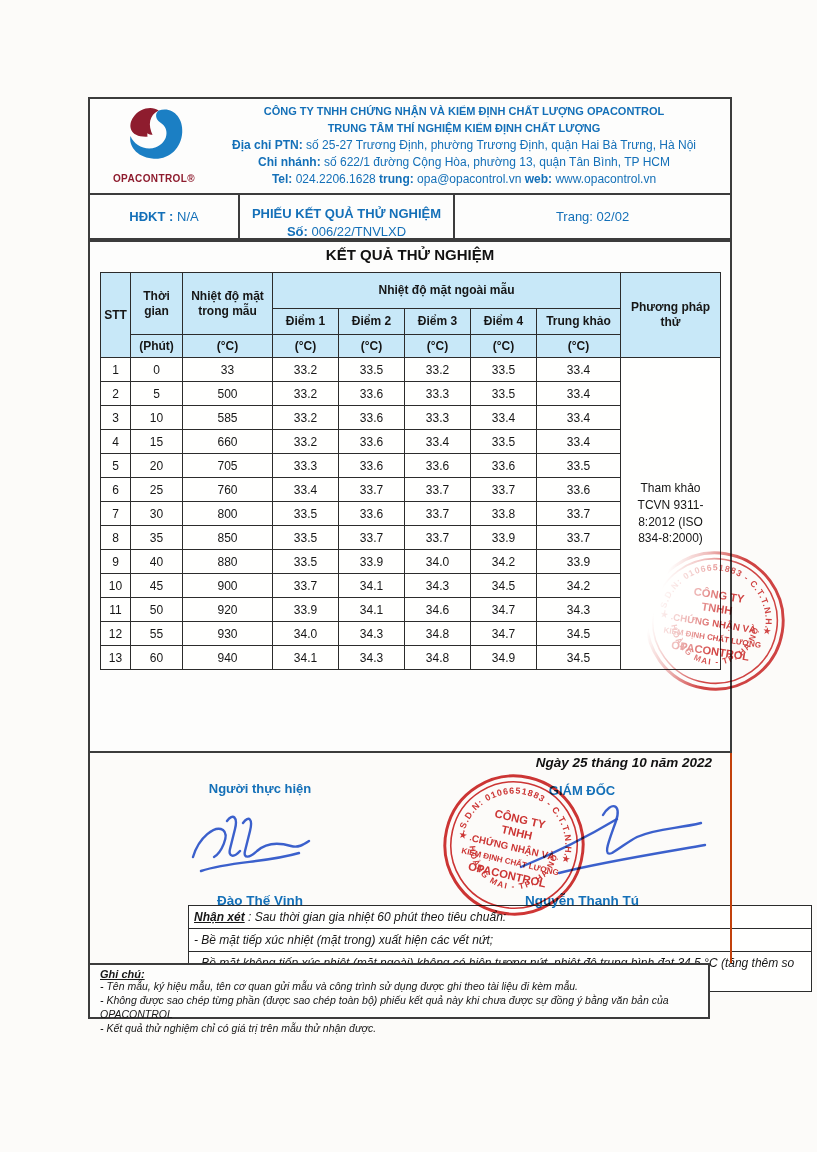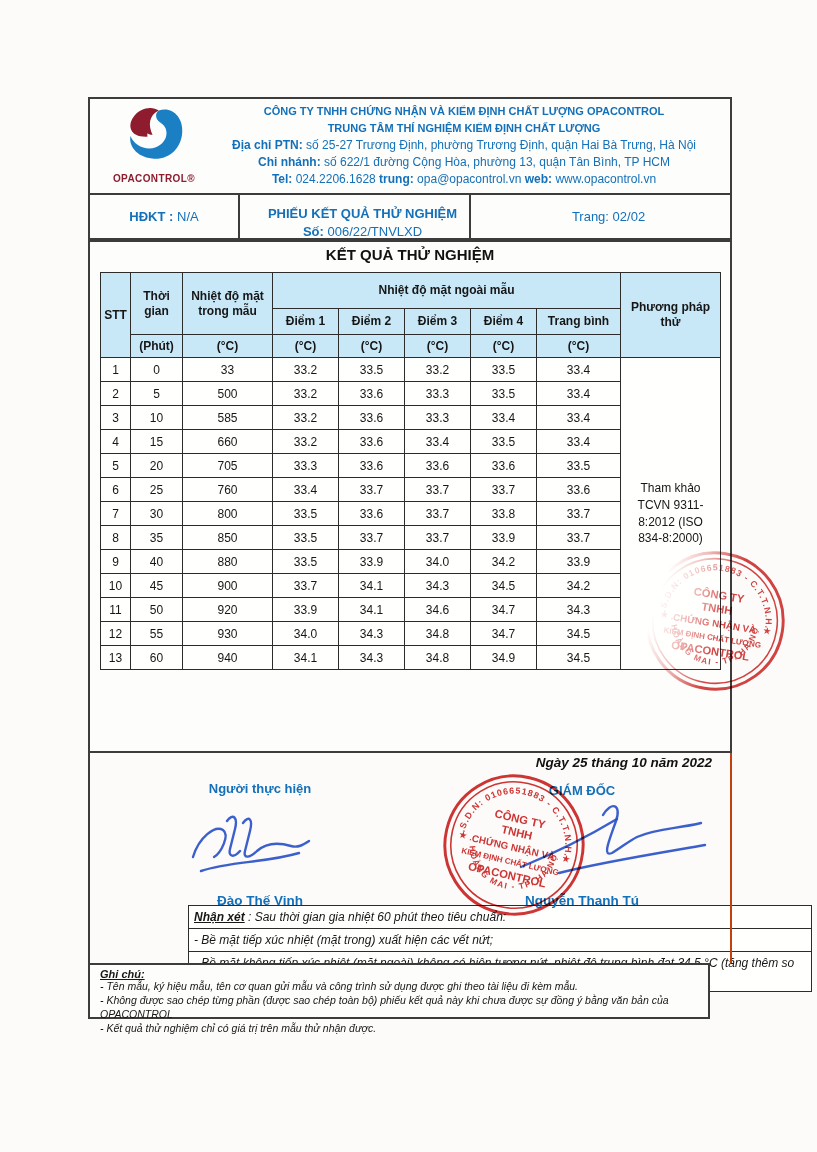--- a/index.html
+++ b/index.html
@@ -16,21 +16,21 @@
   
   #header-box { left:88px; top:97px; width:644px; height:98px; }
   #logo-wrap { position:absolute; left:14px; top:5px; width:100px; height:86px; text-align:center; }
   #logo-text { font-size:10px; font-weight:bold; color:#8e1c2e; letter-spacing:.4px; margin-top:1px; }
   #header-text { position:absolute; left:112px; top:4px; width:524px; text-align:center; }
   .h-line1 { font-size:11px; font-weight:bold; line-height:17px; }
   .h-line2 { font-size:12px; line-height:17px; }
   .h-line2 b { font-weight:bold; }
 
   
-  #info-bar { left:88px; top:193px; width:644px; height:47px; display:flex;gap:16px; }
+  #info-bar { left:88px; top:193px; width:644px; height:47px; display:flex; }
   .info-cell { border-right:2px solid #3c3c3c; display:flex; flex-direction:column; justify-content:center; align-items:center; height:100%; }
   .info-cell:last-child { border-right:none; }
   #cell-hdkt { width:150px; font-size:13px; font-weight:bold; }
   #cell-title { width:215px; font-size:13px; }
   #cell-trang { flex:1; font-size:13px; }
   #cell-title .t1 { font-weight:bold;margin-top:11px; }
   #cell-title .t2 { margin-top:3px; }
   #cell-title .t2 b { font-weight:bold; }
 
   
@@ -133,21 +133,21 @@
           <th rowspan="2">Thời gian</th>
           <th rowspan="2">Nhiệt độ mặt trong mẫu</th>
           <th colspan="5">Nhiệt độ mặt ngoài mẫu</th>
           <th rowspan="3">Phương pháp thử</th>
         </tr>
         <tr class="hrow2">
           <th>Điểm 1</th>
           <th>Điểm 2</th>
           <th>Điểm 3</th>
           <th>Điểm 4</th>
-          <th>Trang bình</th>
+          <th>Trung khảo</th>
         </tr>
         <tr class="hrow3">
           <th>(Phút)</th>
           <th>(°C)</th>
           <th>(°C)</th>
           <th>(°C)</th>
           <th>(°C)</th>
           <th>(°C)</th>
           <th>(°C)</th>
         </tr>

